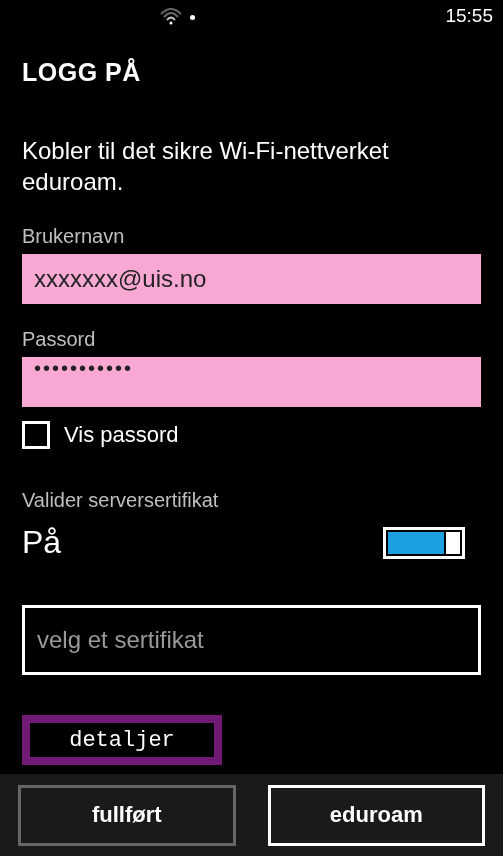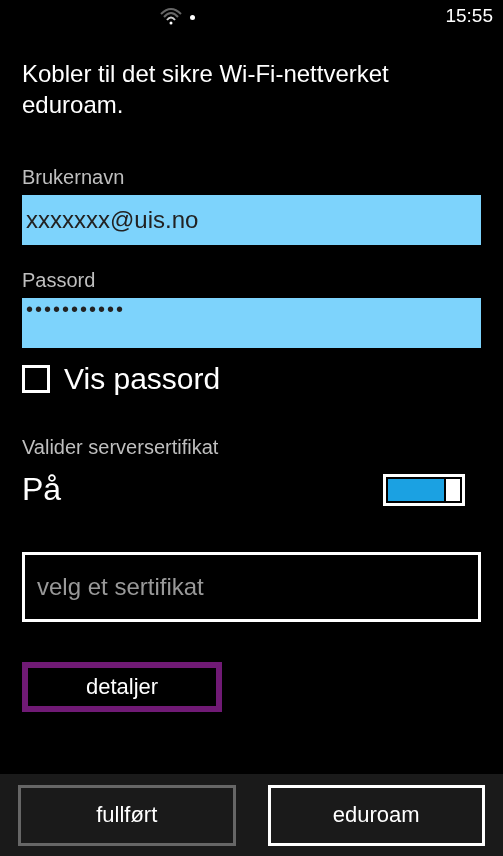--- a/index.html
+++ b/index.html
@@ -50,37 +50,37 @@
     }
     .page-title {
       font-size: 25px;
       font-weight: 600;
       letter-spacing: 0.5px;
       margin-bottom: 48px;
     }
     .description {
       font-size: 24px;
       line-height: 1.3;
-      margin-bottom: 46px;
+      margin-bottom: 28px;
       font-weight: 300;
     }
     .field-label {
       font-size: 20px;
       color: #bfbfbf;
       margin-bottom: 6px;
       font-weight: 400;
     }
     .text-input {
       width: 100%;
       height: 50px;
-      background: #7dd3fc;
+      background: #f9a8d4;
       border: none;
       color: #222;
       font-size: 24px;
-      padding: 0 4px;
+      padding: 0 12px;
       font-weight: 400;
       font-family: inherit;
       outline: none;
     }
     .field-group {
       margin-bottom: 24px;
       margin-top: 24px;
     }
     .checkbox-row {
       display: flex;
@@ -90,21 +90,21 @@
       margin-bottom: 40px;
     }
     .checkbox {
       width: 28px;
       height: 28px;
       border: 3px solid #fff;
       background: #000;
       flex-shrink: 0;
     }
     .checkbox-label {
-      font-size: 30px;
+      font-size: 22px;
       font-weight: 400;
     }
     .validate-label {
       font-size: 20px;
       color: #bfbfbf;
       margin-bottom: 12px;
       font-weight: 400;
     }
     .toggle-row {
       display: flex;
@@ -144,28 +144,29 @@
       margin-bottom: 40px;
     }
     .cert-select-text {
       font-size: 24px;
       color: #999;
       font-weight: 300;
     }
     .details-button {
       width: 200px;
       height: 50px;
-      border: 6px solid #701a75;
+      border: 8px solid #701a75;
       display: flex;
       align-items: center;
       justify-content: center;
       color: #fff;
       font-size: 22px;
       font-weight: 400;
       background: transparent;
+      font-family: Liberation Mono, monospace;
     }
     .bottom-bar {
       position: absolute;
       bottom: 0;
       left: 0;
       right: 0;
       height: 82px;
       background: #1a1a1a;
       display: flex;
       align-items: center;
@@ -175,21 +176,21 @@
     }
     .bottom-button {
       flex: 1;
       height: 61px;
       border: 3px solid #666;
       display: flex;
       align-items: center;
       justify-content: center;
       color: #fff;
       font-size: 22px;
-      font-weight: 400;
+      font-weight: 700;
       background: transparent;
       font-family: inherit;
     }
     .bottom-button.primary {
       border-color: #fff;
     }
     .password-dots {
       font-family: Arial, sans-serif;
       letter-spacing: 2px;
       font-size: 20px;
@@ -207,20 +208,21 @@
         <path d="M7 13 Q11 8 15 13" stroke="#ccc" stroke-width="2" fill="none"></path>
         <circle cx="11" cy="16" r="1.5" fill="#fff"></circle>
       </svg>
     </span>
     <span class="dot"></span>
   </div>
   <div class="status-right">15:55</div>
 </div>
 
 <div class="content">
+  <div class="page-title">LOGG PÅ</div>
   <div class="description">Kobler til det sikre Wi-Fi-nettverket eduroam.</div>
 
   <div class="field-group">
     <div class="field-label">Brukernavn</div>
     <input class="text-input" type="text" value="xxxxxxx@uis.no" style="">
   </div>
 
   <div class="field-group" style="margin-bottom:0;">
     <div class="field-label">Passord</div>
     <div class="text-input password-dots">•••••••••••</div>

